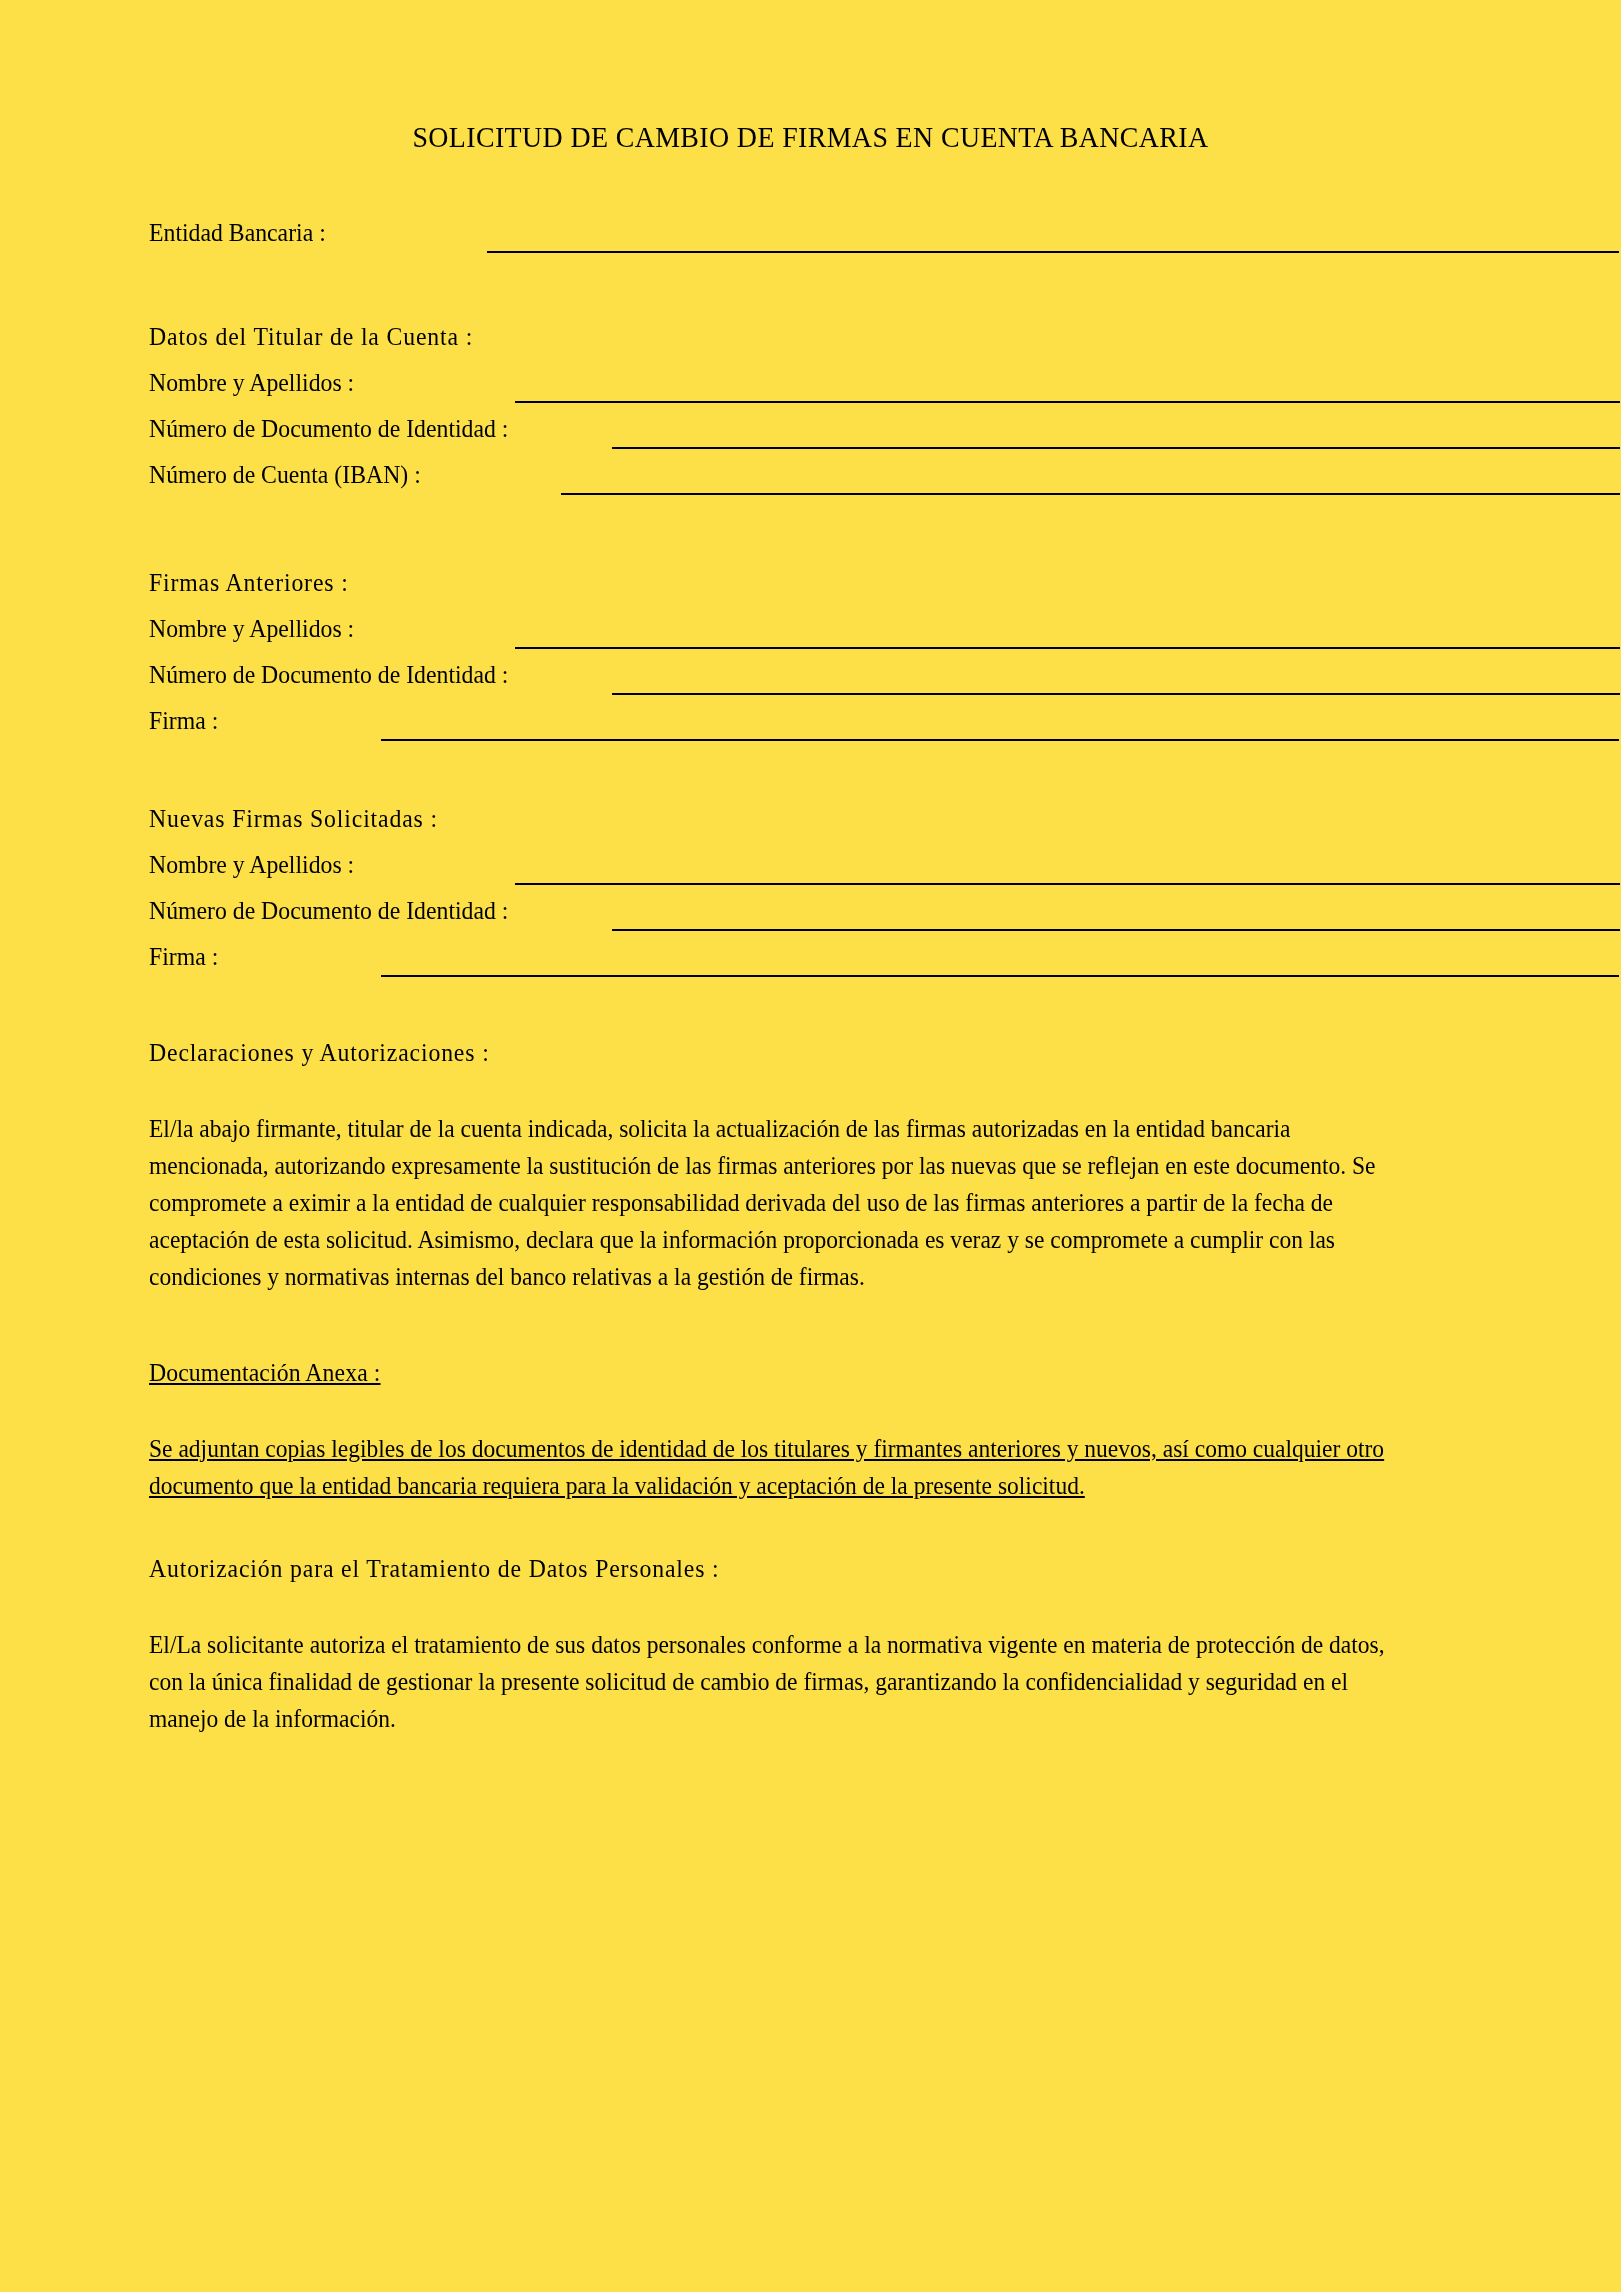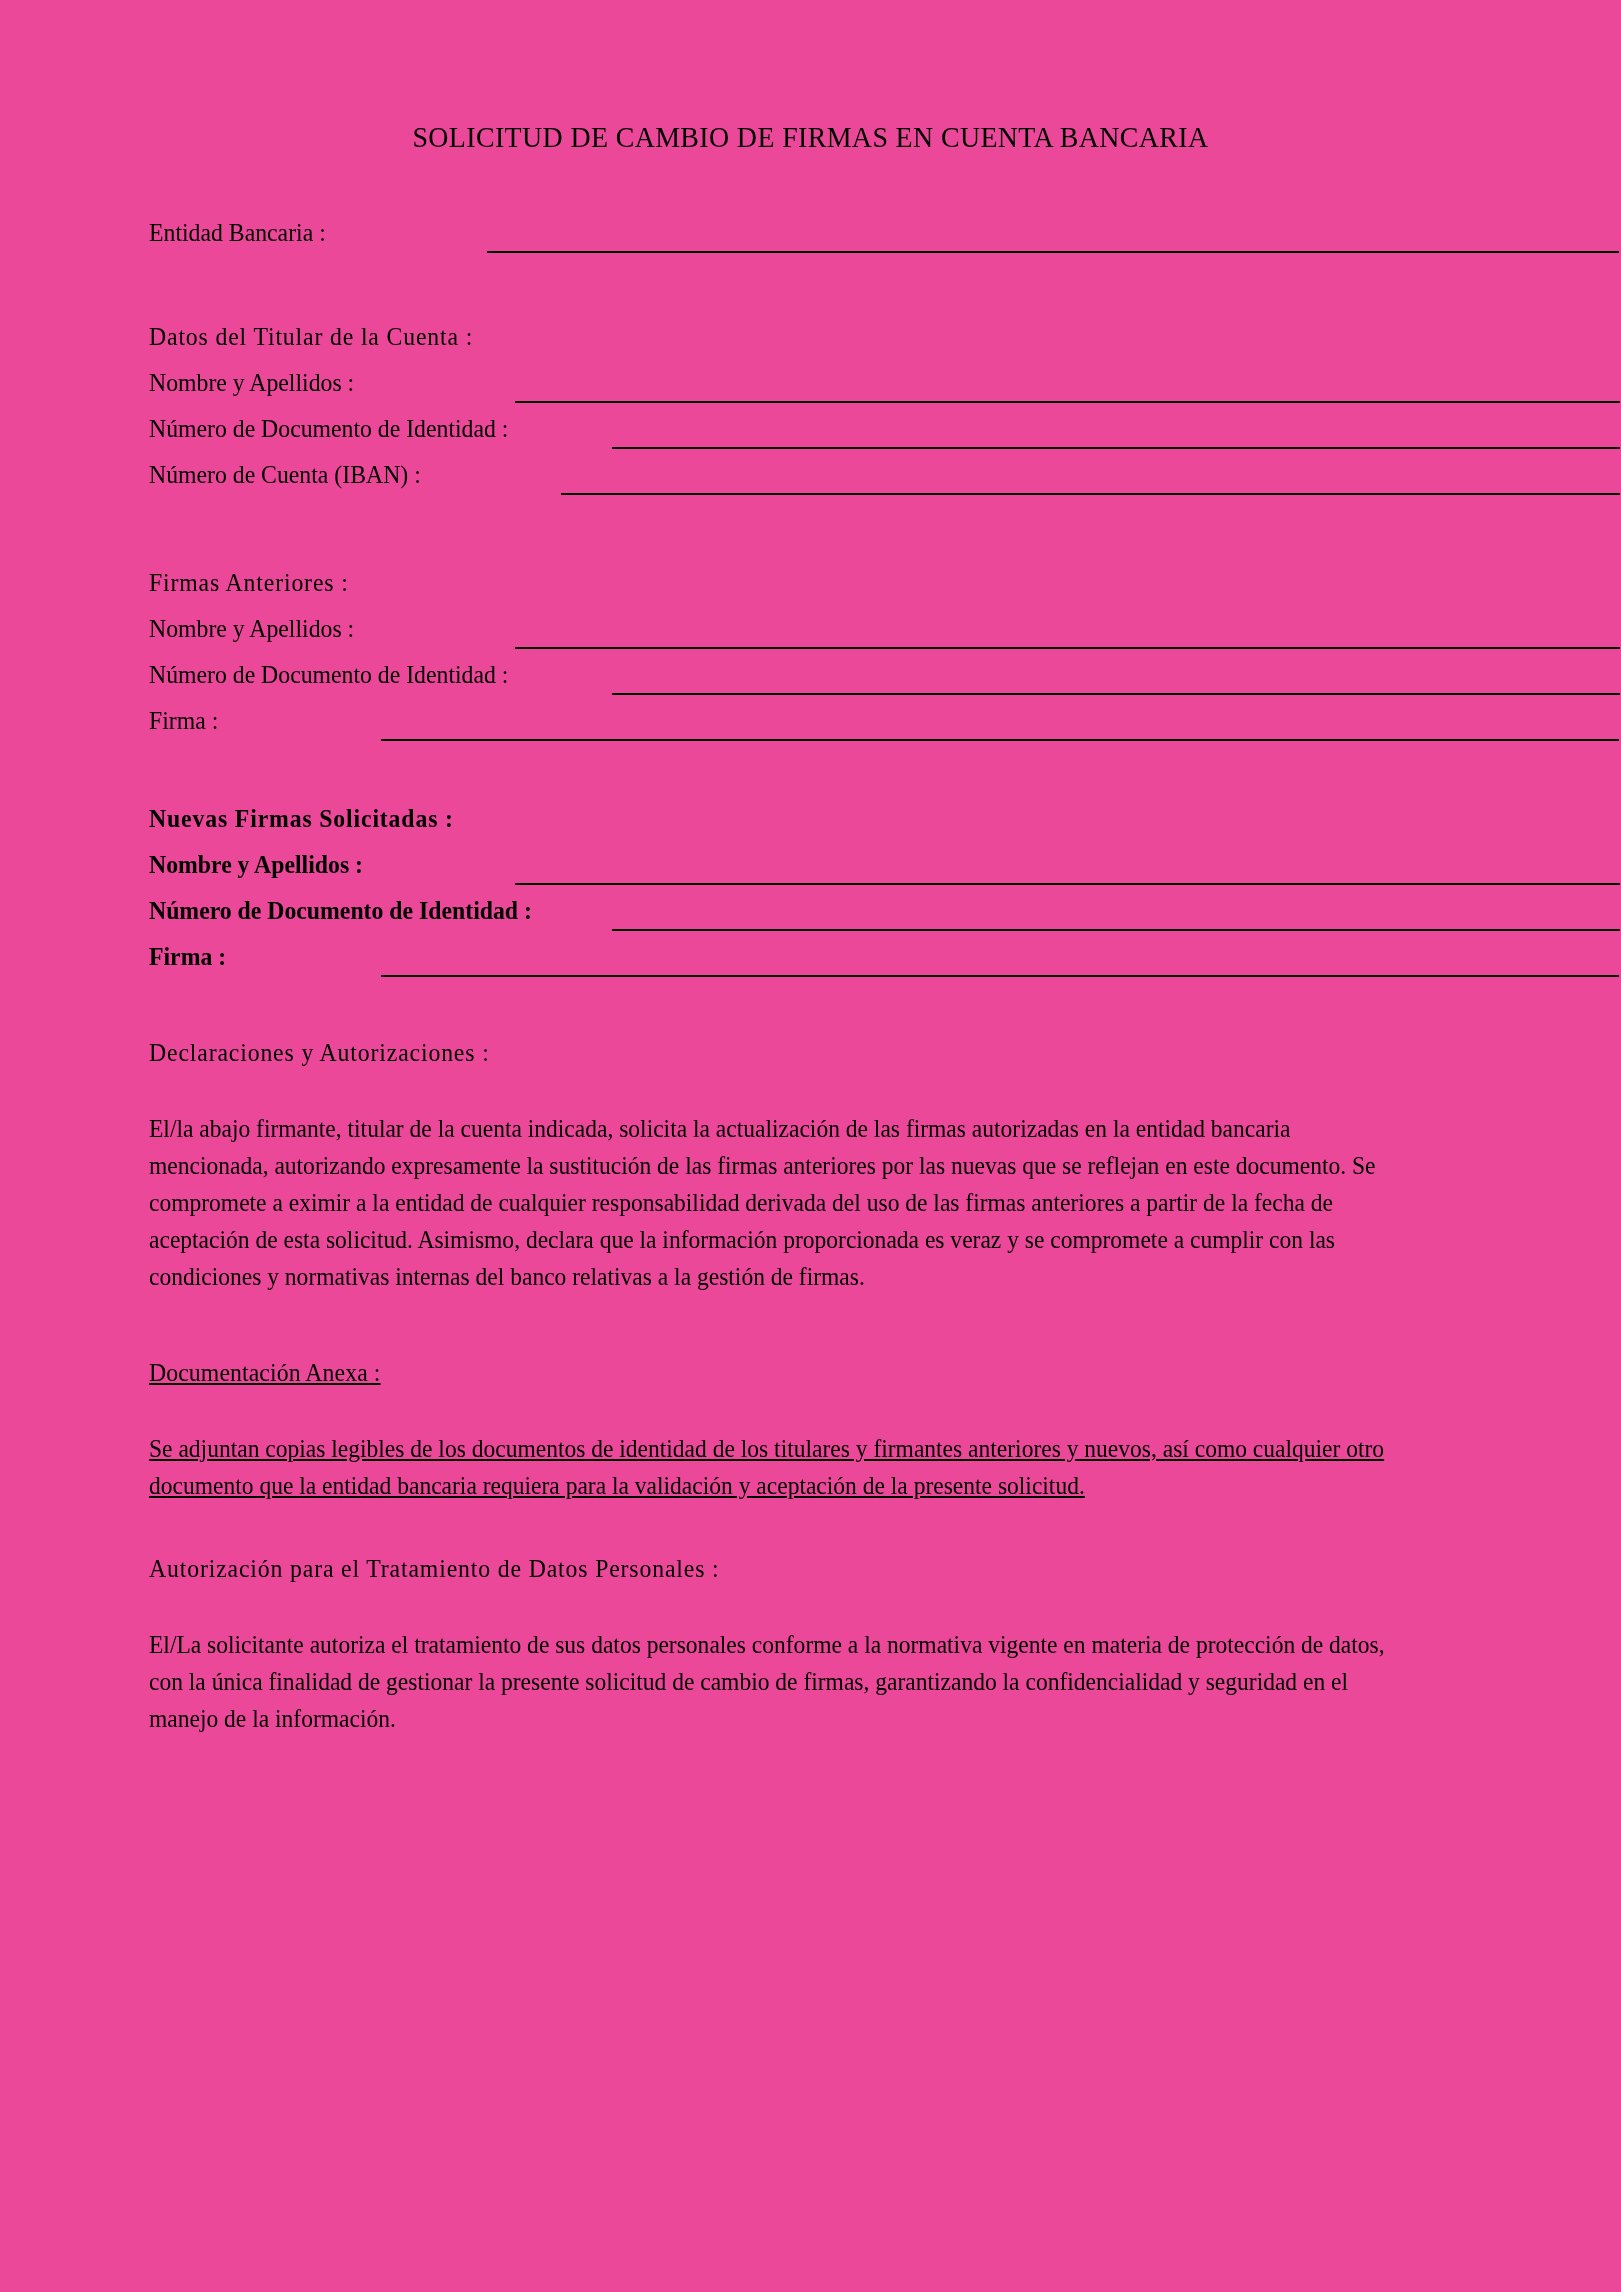--- a/index.html
+++ b/index.html
@@ -9,21 +9,21 @@
     background: #ffffff;
   }
   body {
     font-family: "Liberation Serif", "DejaVu Serif", serif;
     color: #000000;
   }
   .page {
     position: relative;
     width: 1621px;
     height: 2293px;
-    background: #ec4899;
+    background: #fde047;
     margin: 0 auto;
     overflow: hidden;
     box-sizing: border-box;
   }
 
   
   .doc-title {
     position: absolute;
     top: 120px;
     left: 0;
@@ -140,21 +140,21 @@
     <div class="row">
       <span class="label">Número de Documento de Identidad :</span>
       <span class="fill-line" style="left: 463px; width: 1008px;"></span>
     </div>
     <div class="row">
       <span class="label">Firma :</span>
       <span class="fill-line" style="left: 232px; width: 1238px;"></span>
     </div>
   </div>
 
-  <div class="content" style="top: 804px; font-weight: bold;">
+  <div class="content" style="top: 804px;">
     <div class="row">
       <span class="label spaced">Nuevas Firmas Solicitadas :</span>
     </div>
     <div class="row">
       <span class="label">Nombre y Apellidos :</span>
       <span class="fill-line" style="left: 366px; width: 1105px;"></span>
     </div>
     <div class="row">
       <span class="label">Número de Documento de Identidad :</span>
       <span class="fill-line" style="left: 463px; width: 1008px;"></span>

